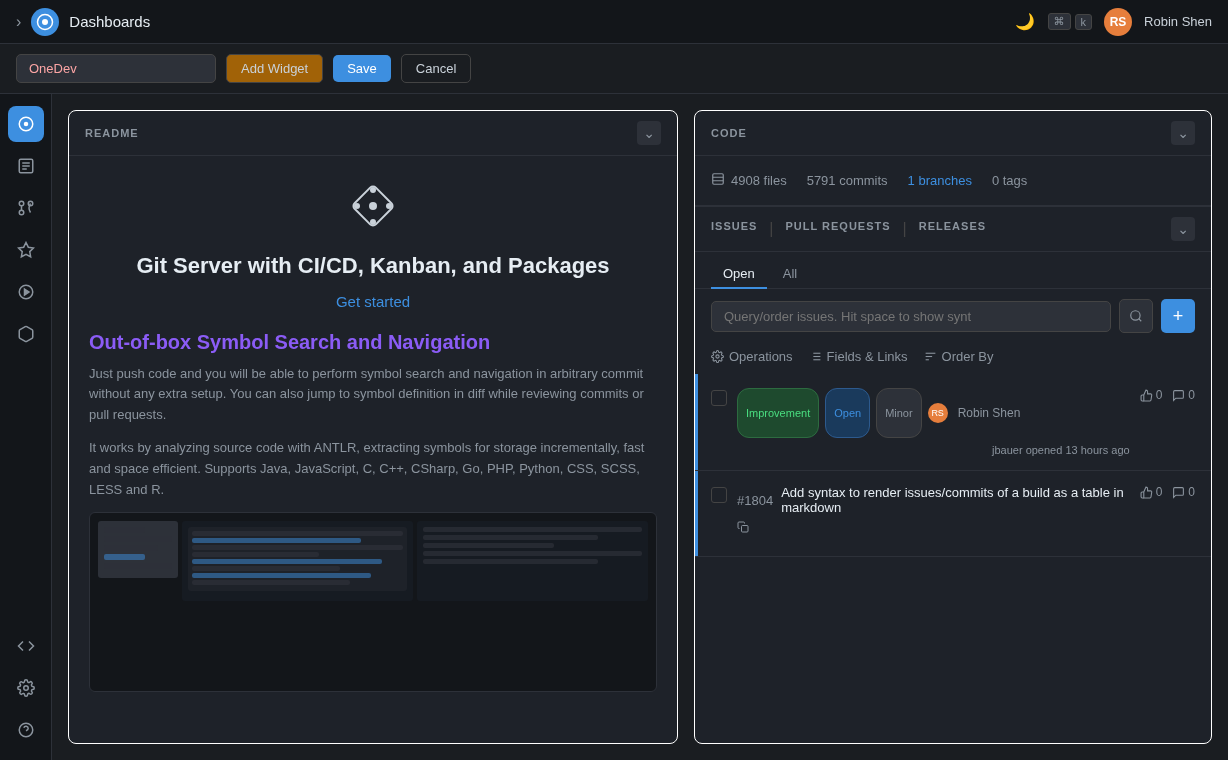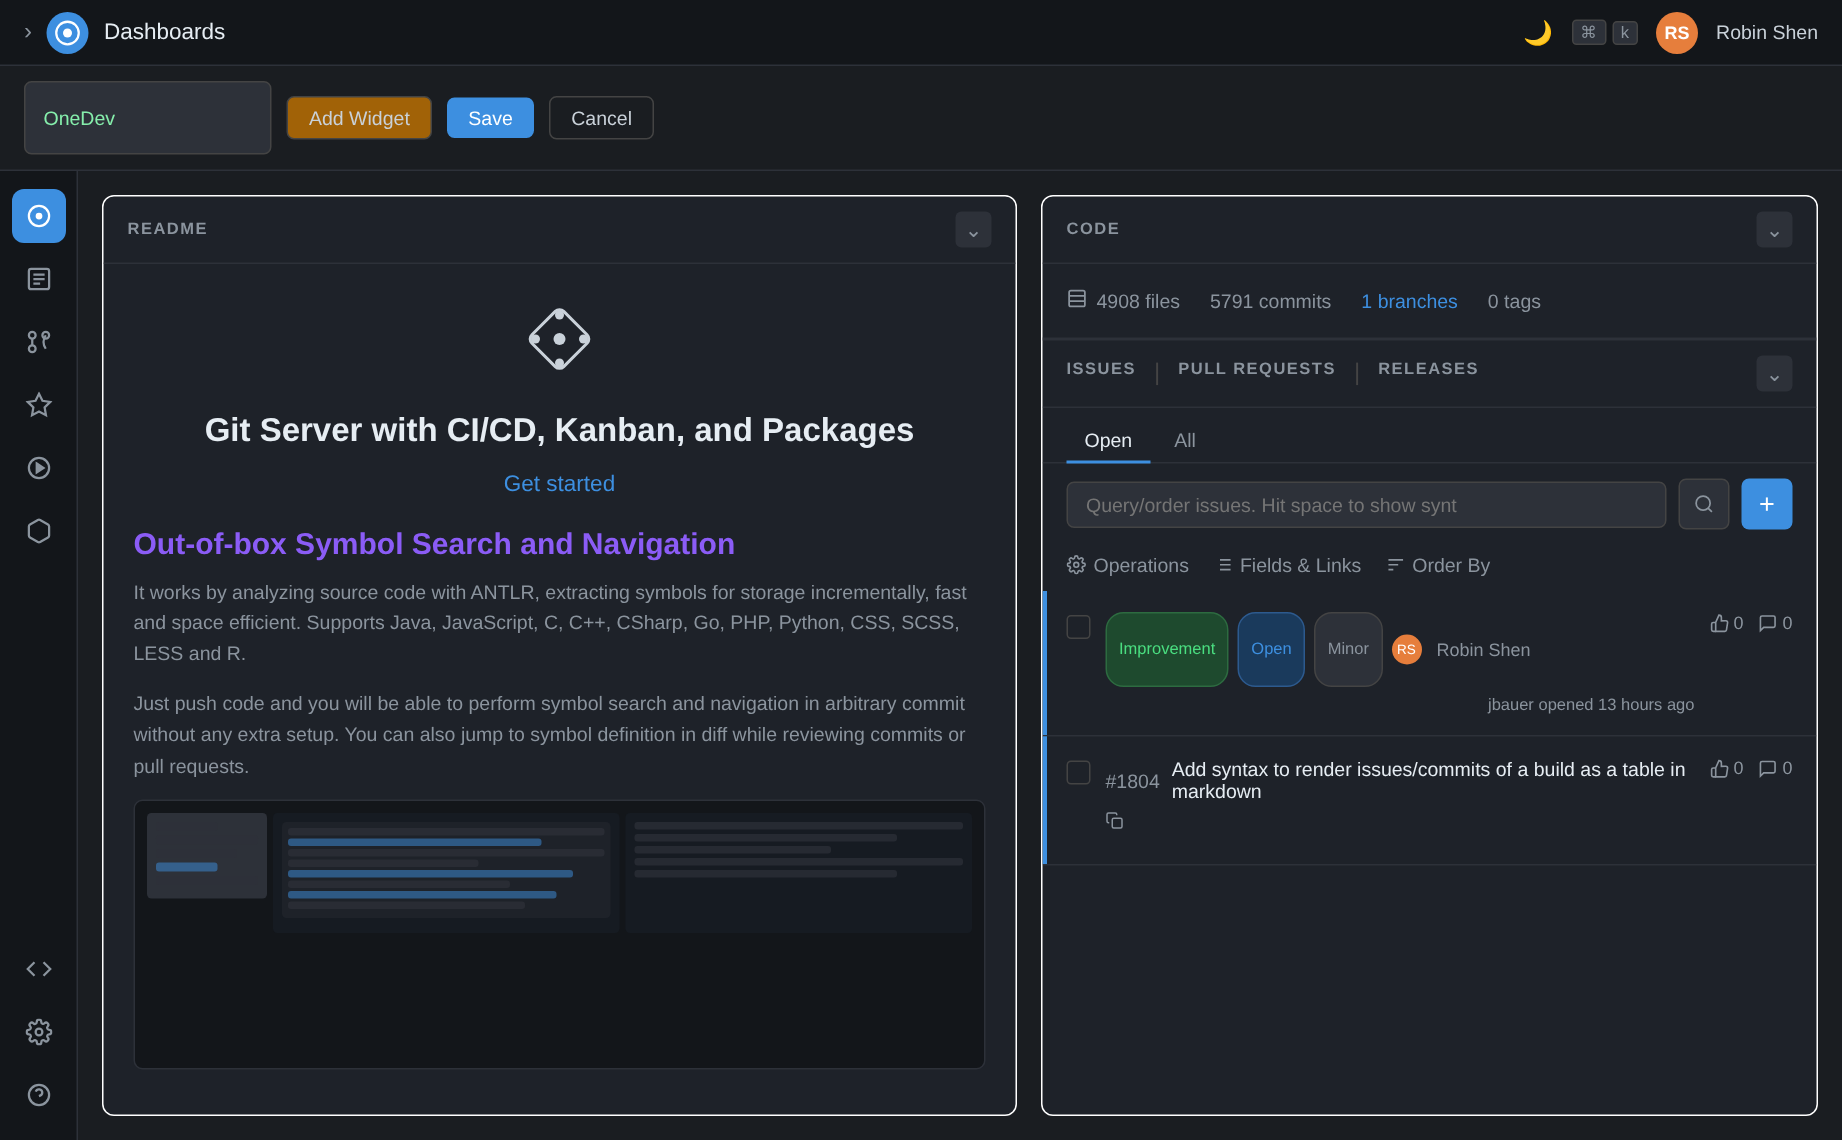--- a/index.html
+++ b/index.html
@@ -97,24 +97,24 @@
       gap: 10px;
       padding: 10px 16px;
       background: #1a1d21;
       border-bottom: 1px solid #2d3139;
       flex-shrink: 0;
     }
     .toolbar-input {
       background: #2d3139;
       border: 1px solid #444;
       border-radius: 5px;
-      padding: 16px 12px;
-      color: #86efac;
-      font-size: 13px;
-      width: 165px;
+      padding: 6px 12px;
+      color: #fca5a5;
+      font-size: 13px;
+      width: 200px;
       outline: none;
     }
     .btn {
       padding: 6px 14px;
       border-radius: 5px;
       font-size: 13px;
       cursor: pointer;
       border: none;
       font-weight: 500;
     }
@@ -661,22 +661,22 @@
             <circle cx="46" cy="30" r="3" fill="#c9d1d9"></circle>
             <circle cx="30" cy="46" r="3" fill="#c9d1d9"></circle>
             <circle cx="14" cy="30" r="3" fill="#c9d1d9"></circle>
           </svg>
         </div>
         <h2 class="readme-title">Git Server with CI/CD, Kanban, and Packages</h2>
         <div class="readme-link">
           <a href="#">Get started</a>
         </div>
         <h3 class="readme-subtitle">Out-of-box Symbol Search and Navigation</h3>
+        <p class="readme-para">Just push code and you will be able to perform symbol search and navigation in arbitrary commit without any extra setup. You can also jump to symbol definition in diff while reviewing commits or pull requests.</p>
         <p class="readme-para">It works by analyzing source code with ANTLR, extracting symbols for storage incrementally, fast and space efficient. Supports Java, JavaScript, C, C++, CSharp, Go, PHP, Python, CSS, SCSS, LESS and R.</p>
-        <p class="readme-para">Just push code and you will be able to perform symbol search and navigation in arbitrary commit without any extra setup. You can also jump to symbol definition in diff while reviewing commits or pull requests.</p>
         <div class="readme-screenshot">
           <div class="fake-screenshot">
             <div style="display:flex;gap:4px;margin-bottom:6px;">
               <div style="width:80px;height:100%;background:#2d3139;border-radius:3px;padding:6px;">
                 <div class="fake-row short" style="height:6px;margin-bottom:3px;"></div>
                 <div class="fake-row full" style="height:6px;margin-bottom:3px;"></div>
                 <div class="fake-row medium" style="height:6px;margin-bottom:3px;"></div>
                 <div class="fake-row short highlight" style="height:6px;margin-bottom:3px;"></div>
                 <div class="fake-row full" style="height:6px;margin-bottom:3px;"></div>
               </div>

